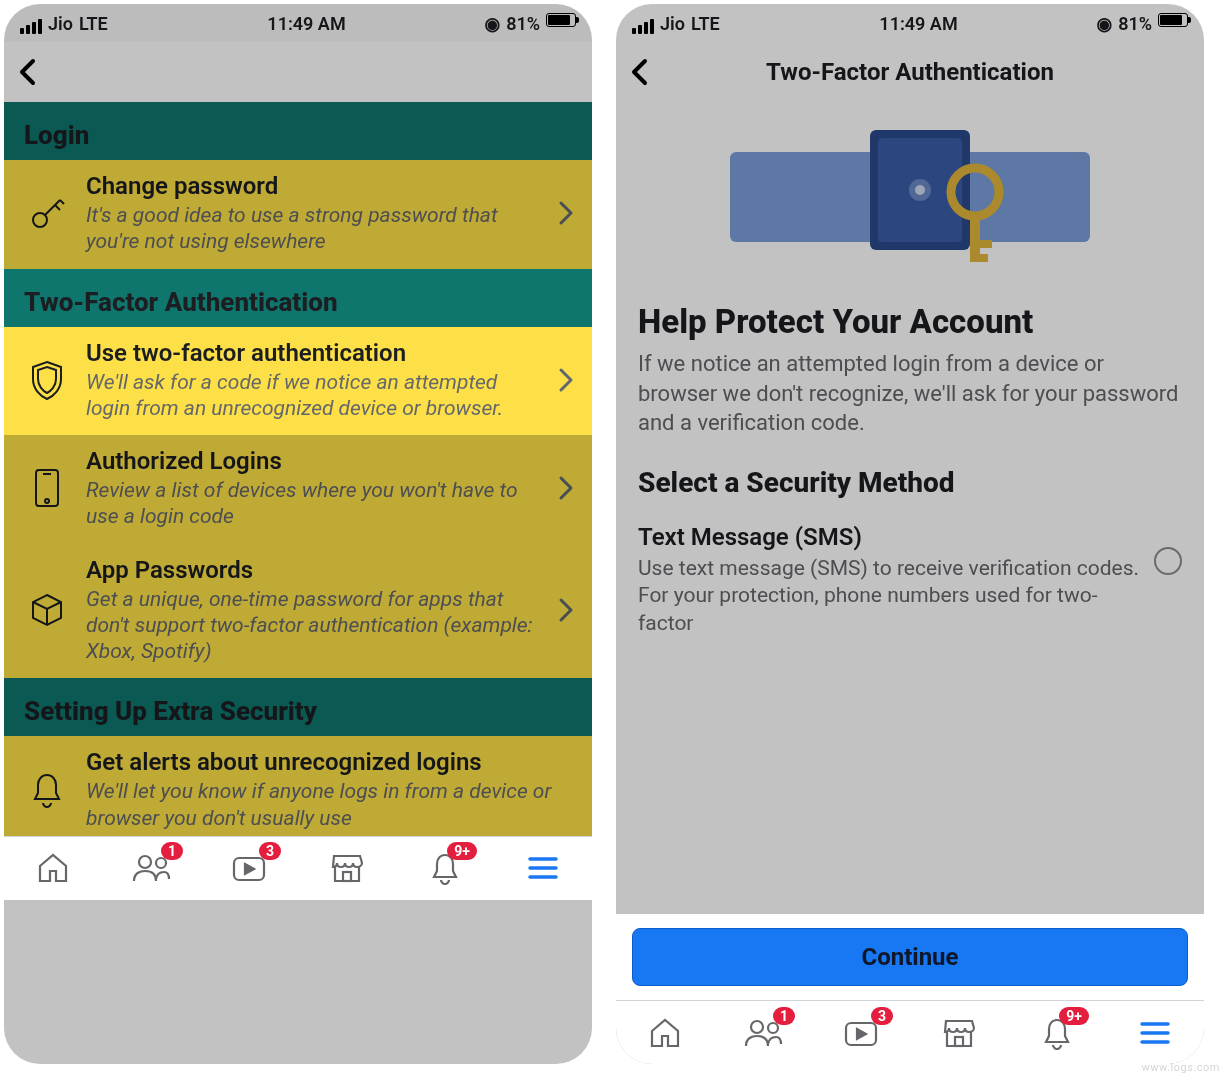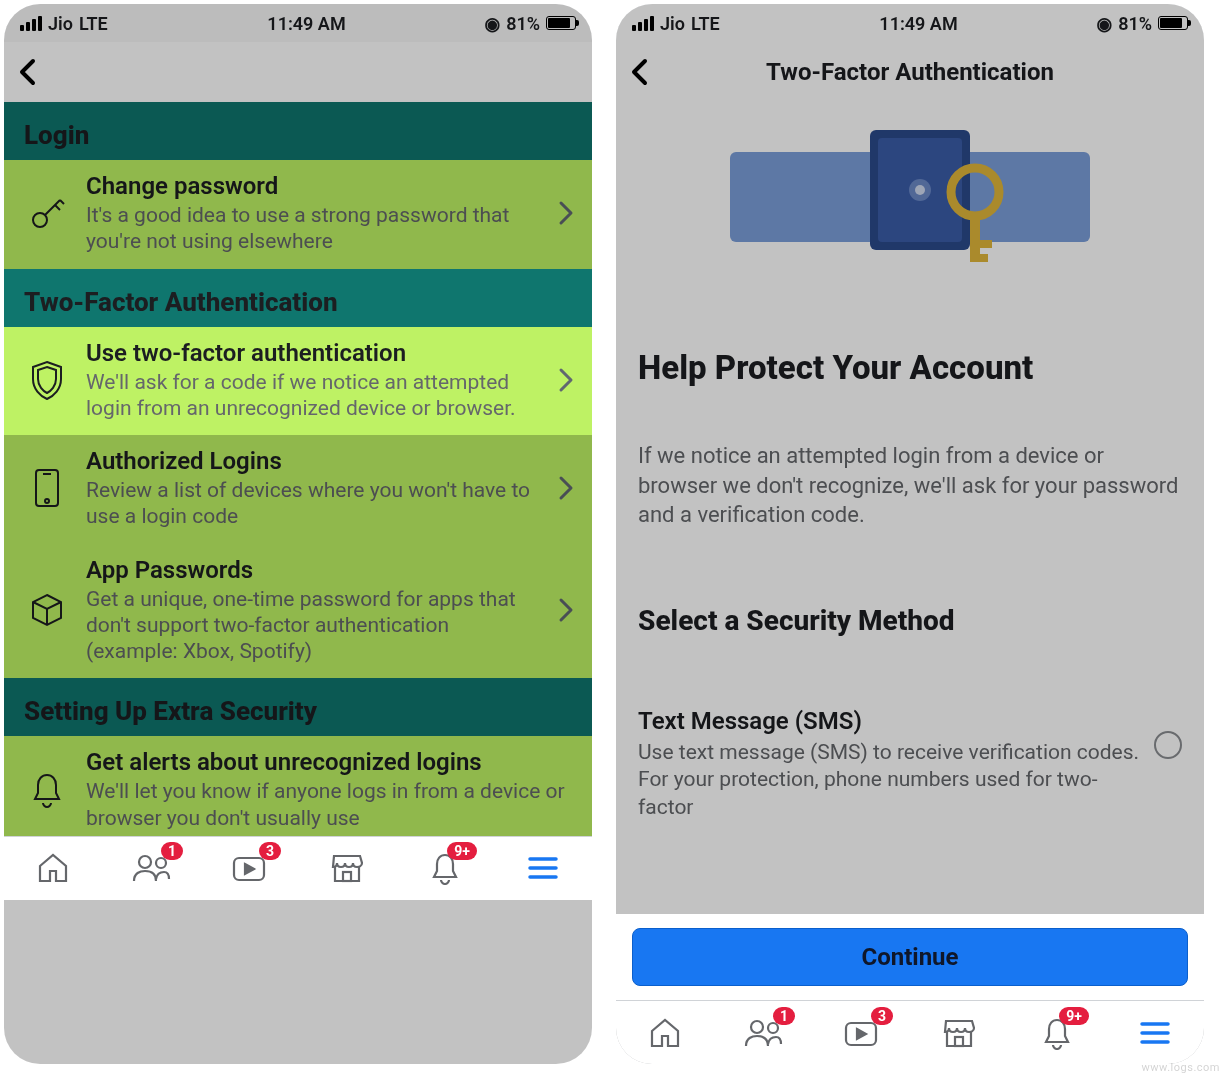--- a/index.html
+++ b/index.html
@@ -33,21 +33,21 @@
   .status-bar {
     height: 38px;
     display: flex;
     align-items: center;
     justify-content: space-between;
     padding: 0 16px;
     font-size: 18px;
     font-weight: 600;
     background: #f7f7f8;
   }
-  .status-left, .status-right { display: flex; align-items: center; gap: 6px; }
+  .status-left, .status-right { display: flex; gap: 6px; }
   .status-time { position: absolute; left: 17px; right: 0; text-align: center; }
   .sig-bars { display: flex; align-items: flex-end; gap: 2px; }
   .sig-bars span { width: 4px; background: #000; border-radius: 1px; }
   .sig-bars span:nth-child(1){height:6px}
   .sig-bars span:nth-child(2){height:9px}
   .sig-bars span:nth-child(3){height:12px}
   .sig-bars span:nth-child(4){height:15px}
   .battery {
     width: 30px; height: 14px; border: 1.5px solid #000; border-radius: 3px;
     position: relative; display: inline-block;
@@ -85,43 +85,42 @@
     font-size: 26px;
     font-weight: 800;
     padding: 18px 20px 10px 20px;
     background: #0f766e;
   }
   .row {
     display: flex;
     align-items: center;
     gap: 16px;
     padding: 12px 14px 14px 20px;
-    background: #bef264;
+    background: #fde047;
     border-bottom: 0px solid #e4e6eb;
   }
   .row .icon-col { width: 46px; display:flex; justify-content:center; color:#1c1e21; }
   .row .text-col { flex: 1; }
   .row .title-t { font-size: 24px; font-weight: 600; margin-bottom: 2px; }
-  .row .sub-t { font-size: 21px; color: #65676b; line-height: 1.25; }
+  .row .sub-t { font-size: 21px; color: #65676b; line-height: 1.25; font-style: italic; }
   .row .chev { font-size: 30px; color: #606770; padding-right: 4px; }
   .highlight-block { position: relative; z-index: 60; background:#fff; }
   
   .hero {
     background: #fff;
     padding: 10px 0 24px 0;
     display: flex;
     justify-content: center;
   }
   .right-content {
     background: #fff;
     flex: 1;
     display: flex;
     flex-direction: column;
     overflow: hidden;
-    gap: 46px;
   }
   .big-title {
     font-size: 33px;
     font-weight: 800;
     padding: 6px 22px 8px 22px;
   }
   .desc {
     font-size: 22px;
     color: #65676b;
     padding: 0 22px 18px 22px;

